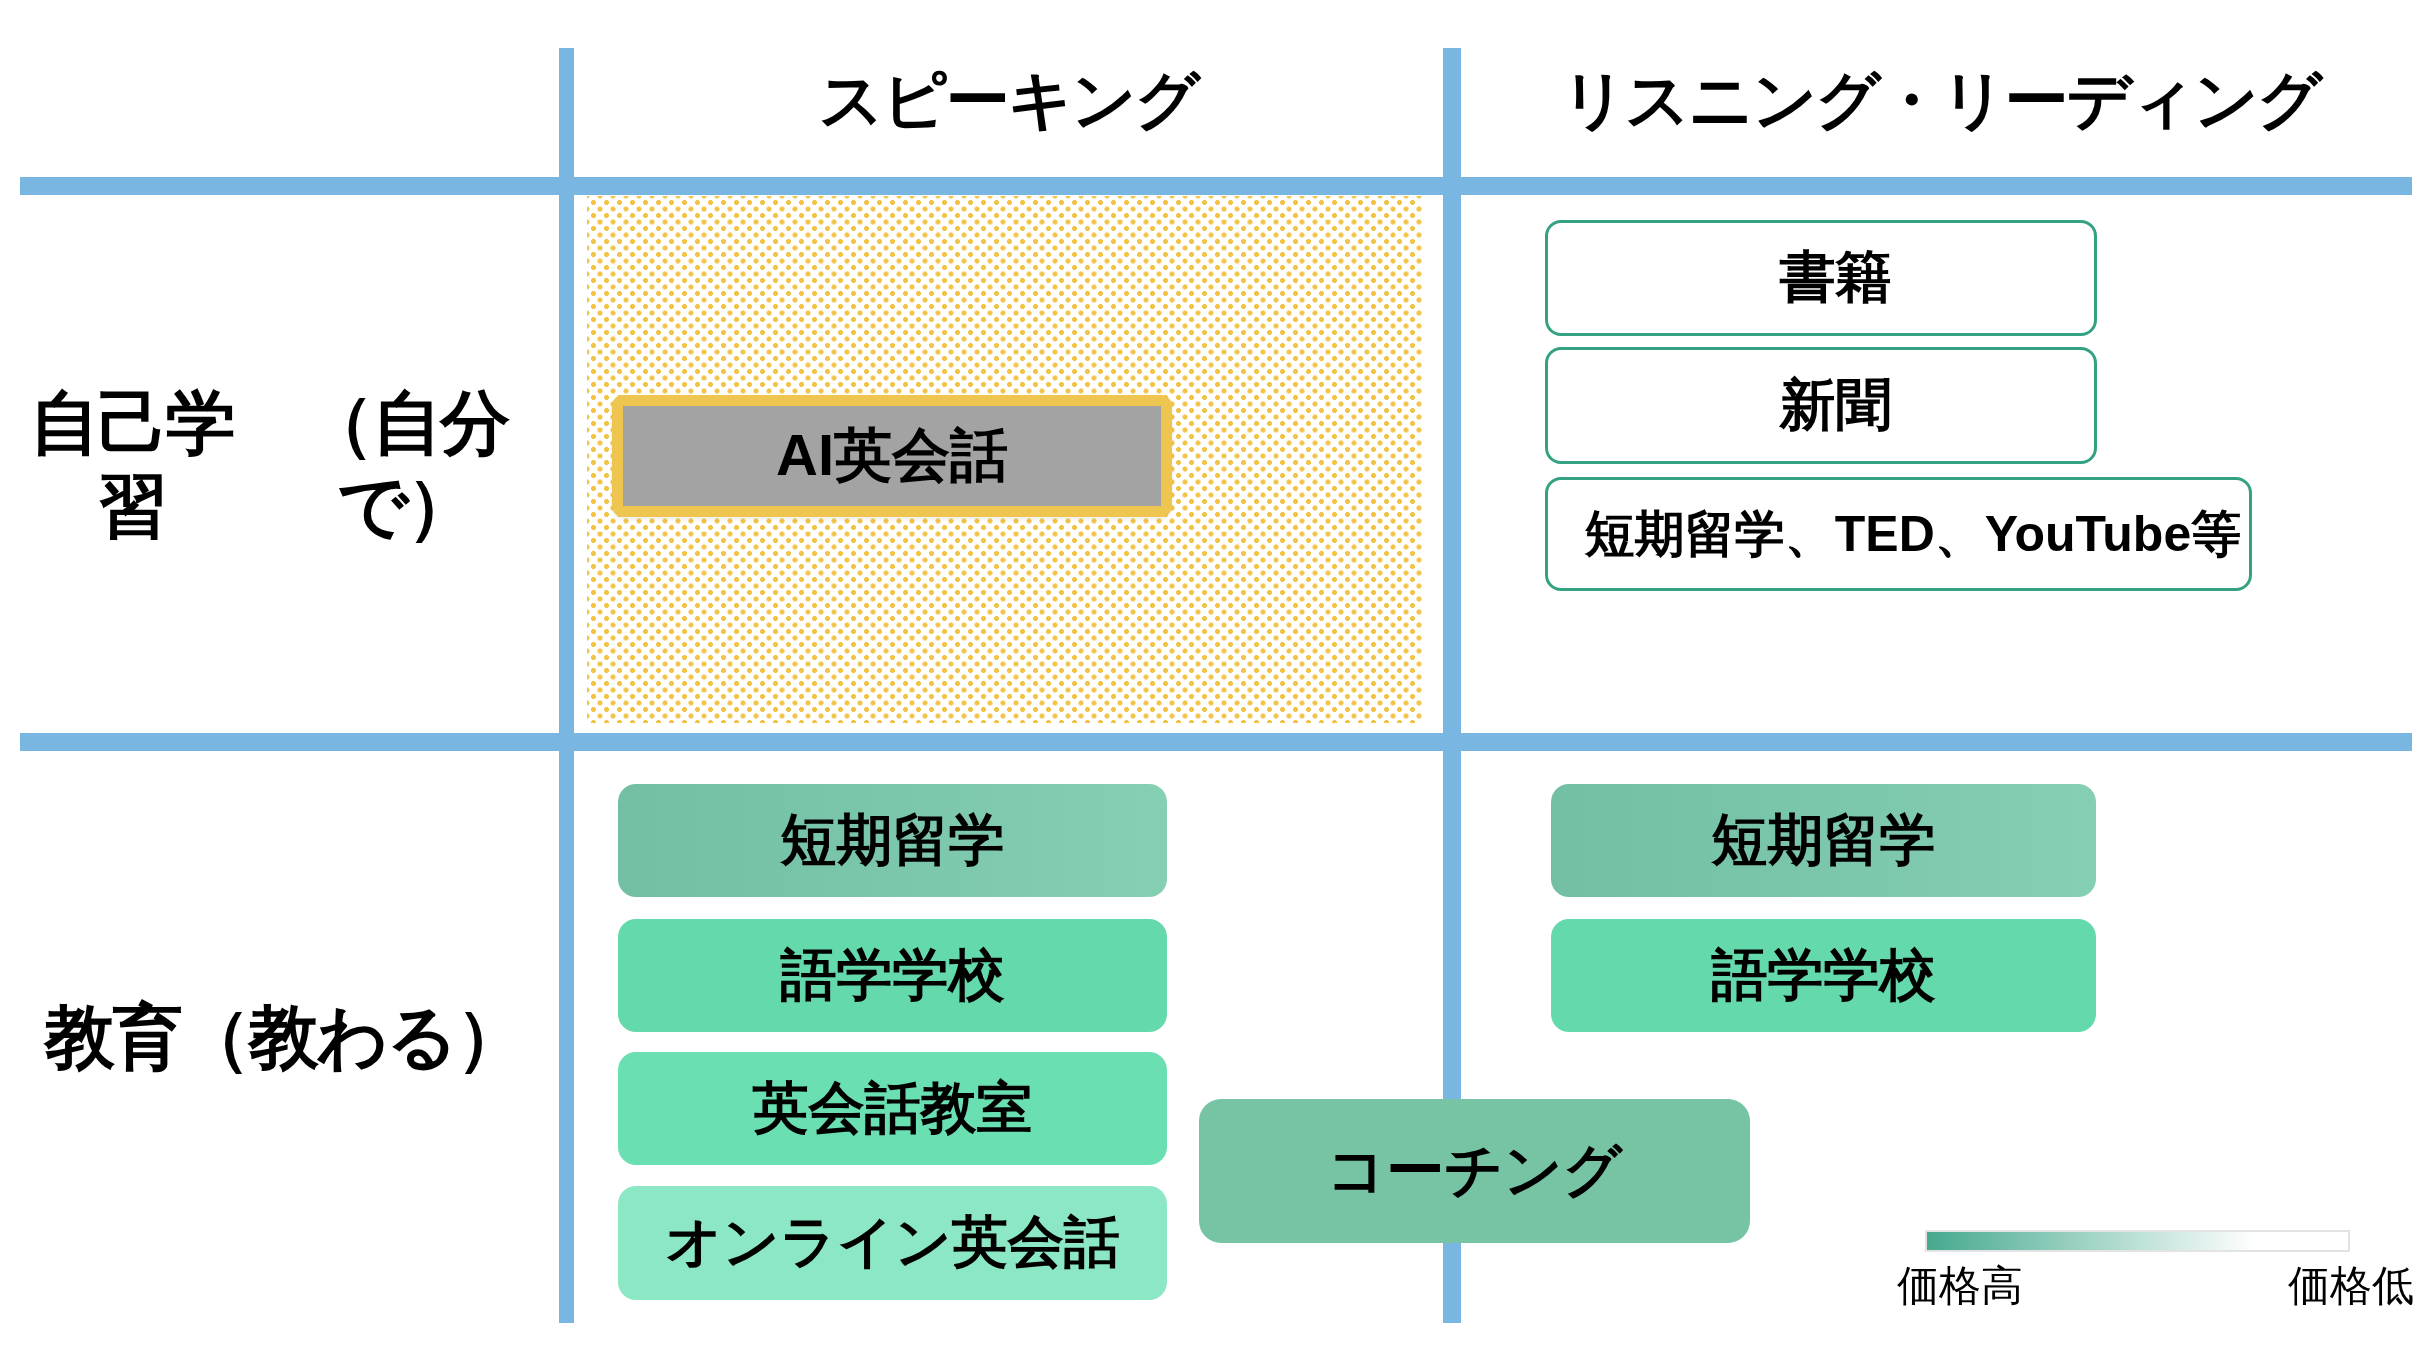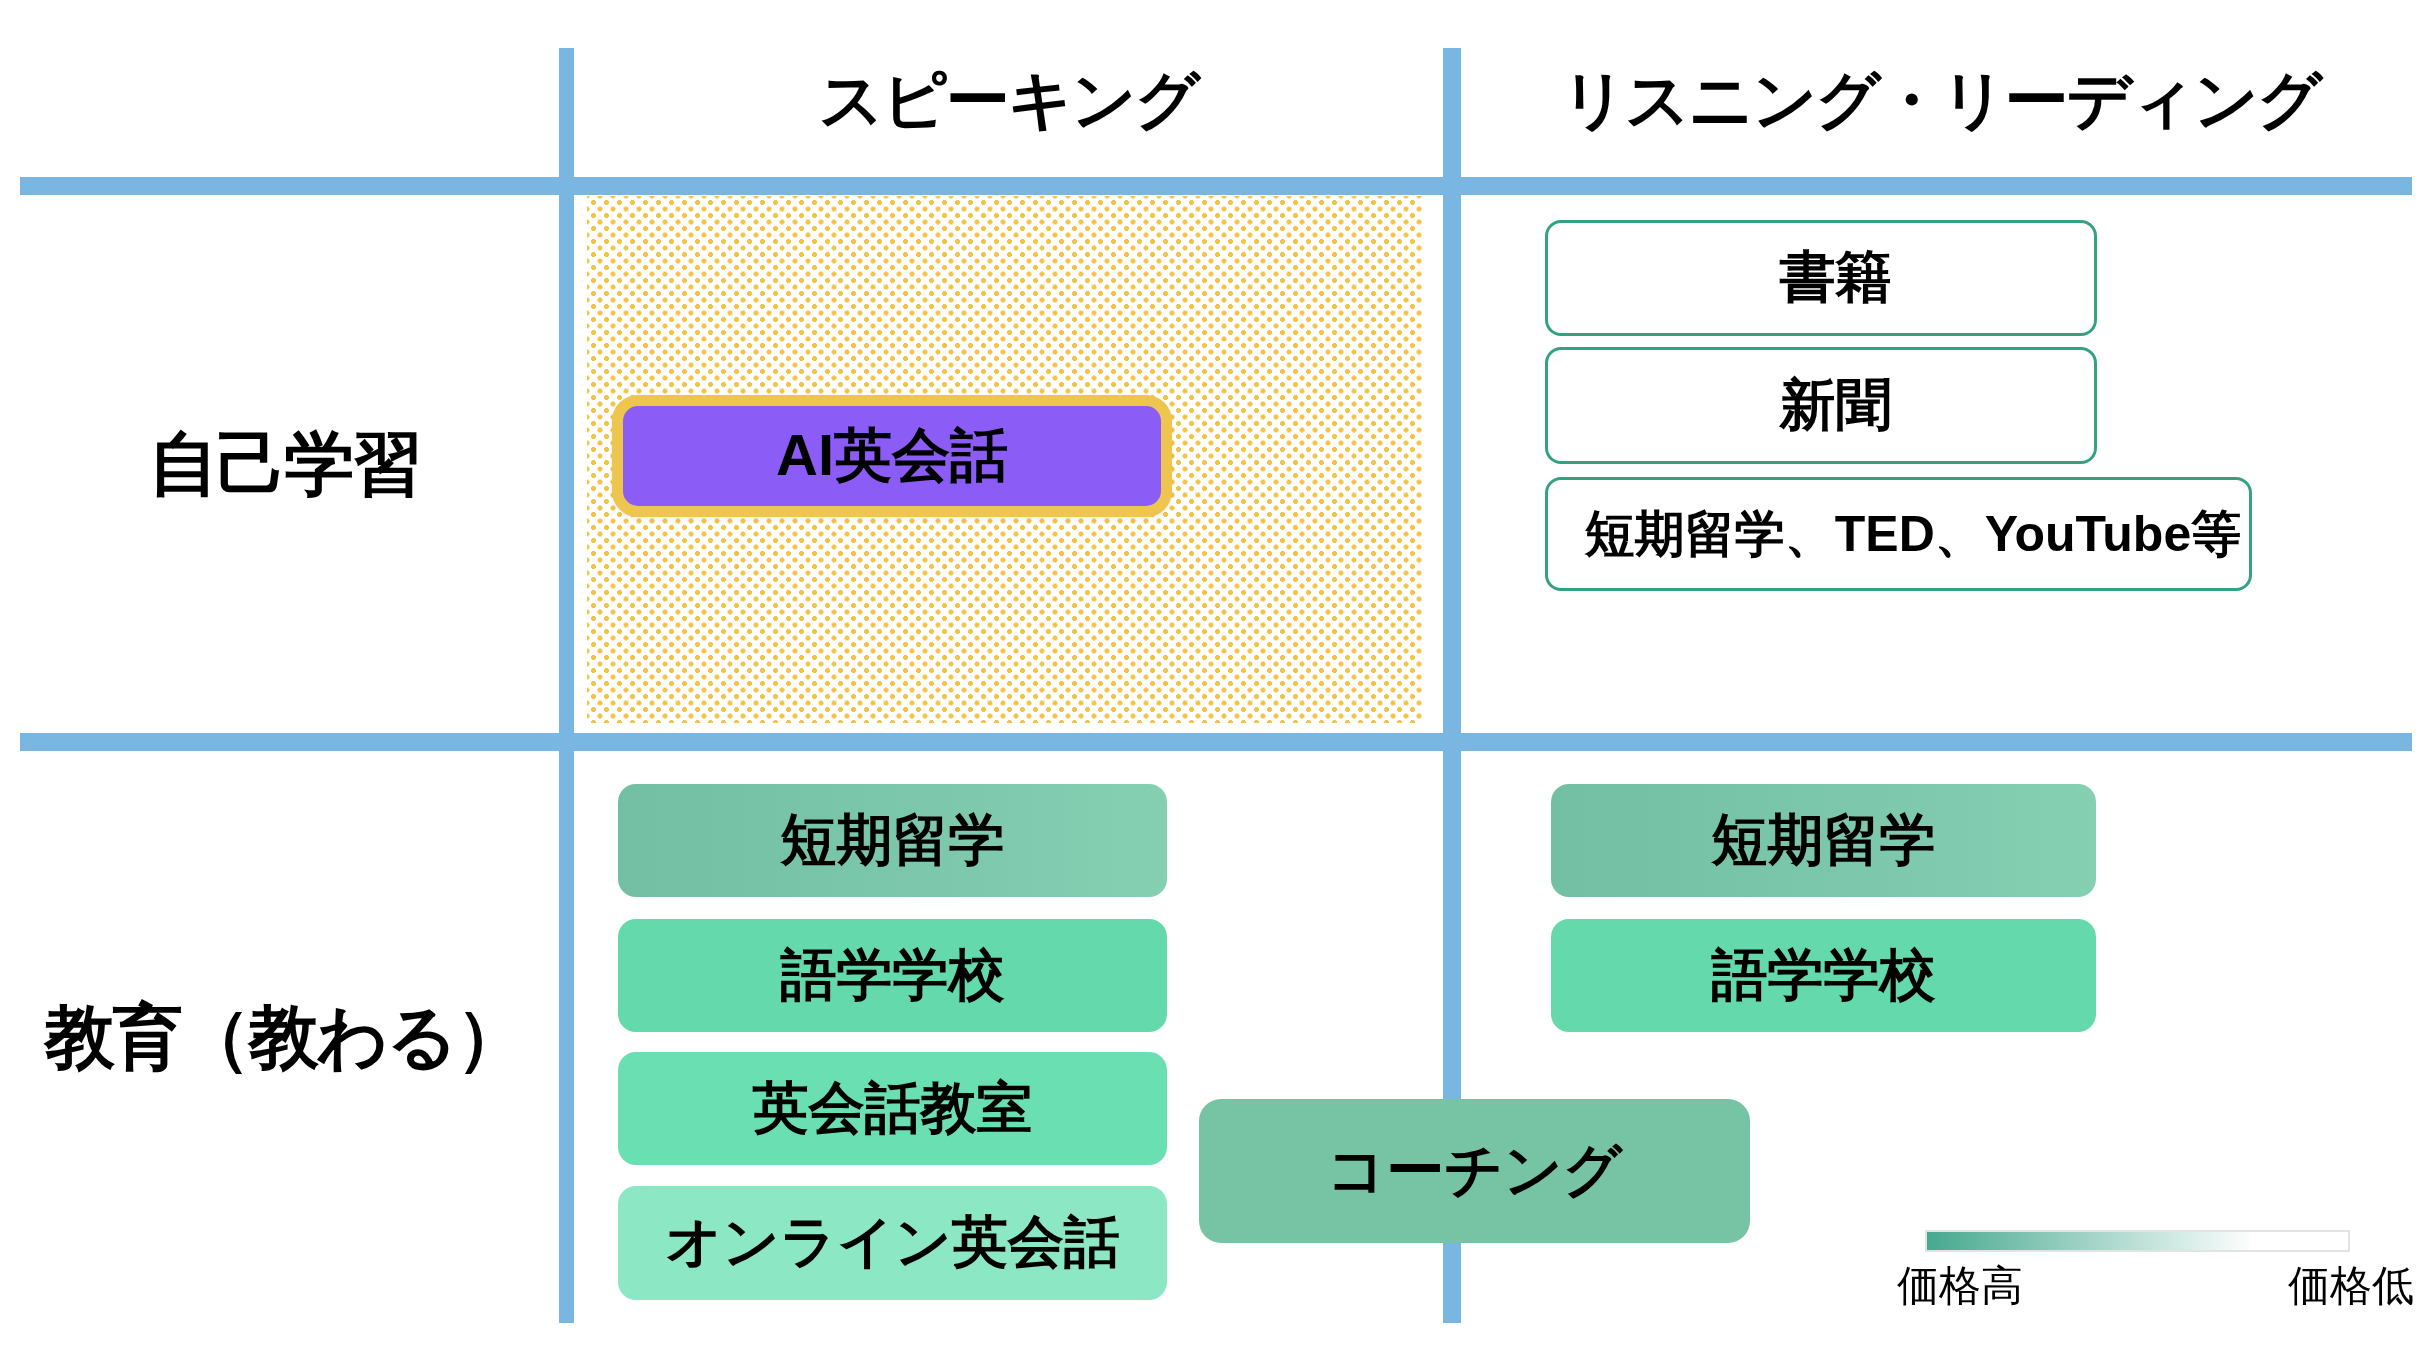--- a/index.html
+++ b/index.html
@@ -27,21 +27,21 @@
   }
   .dotted-area{
     background-color:#ffffff;
     background-image:
       radial-gradient(var(--dot-yellow) 2.2px, transparent 2.7px),
       radial-gradient(var(--dot-yellow) 2.2px, transparent 2.7px);
     background-size:13px 13px;
     background-position:0 0,6.5px 6.5px;
   }
   .ai-box{
-    background:#8b5cf6;border:11px solid var(--gold-border);border-radius:26px;
+    background:#a3a3a3;border:11px solid var(--gold-border);border-radius:11px;
     font-size:58px;font-weight:bold;white-space:nowrap;
     box-shadow:0 2px 4px rgba(0,0,0,0.08);
   }
   .outline-box{
     background:#ffffff;border:3px solid var(--teal-outline);border-radius:16px;
     font-size:56px;font-weight:bold;white-space:nowrap;padding-left:29px;
   }
   .green-box{
     border-radius:18px;font-size:56px;font-weight:bold;white-space:nowrap;
   }
@@ -65,20 +65,21 @@
 <div class="abs grid-line" style="left:20px;top:177px;width:2392px;height:18px;"></div>
 <div class="abs grid-line" style="left:20px;top:733px;width:2392px;height:18px;"></div>
 <div class="abs grid-line" style="left:559px;top:48px;width:15px;height:1275px;"></div>
 <div class="abs grid-line" style="left:1443px;top:48px;width:18px;height:1275px;"></div>
 
 <div class="abs center col-header" style="left:574px;top:30px;width:869px;height:140px;">スピーキング</div>
 <div class="abs center col-header" style="left:1461px;top:30px;width:960px;height:140px;">リスニング・リーディング</div>
 
 <div class="abs row-header" style="left:10px;top:196px;width:549px;height:537px;">
   <span>自己学習</span>
+  <span>（自分で）</span>
 </div>
 <div class="abs row-header" style="left:10px;top:751px;width:549px;height:572px;">
   <span>教育</span>
   <span>（教わる）</span>
 </div>
 
 <div class="abs dotted-area" style="left:587px;top:196px;width:836px;height:527px;"></div>
 <div class="abs center ai-box" style="left:612px;top:395px;width:560px;height:122px;">AI英会話</div>
 
 <div class="abs center outline-box" style="left:1545px;top:220px;width:552px;height:116px;">書籍</div>

